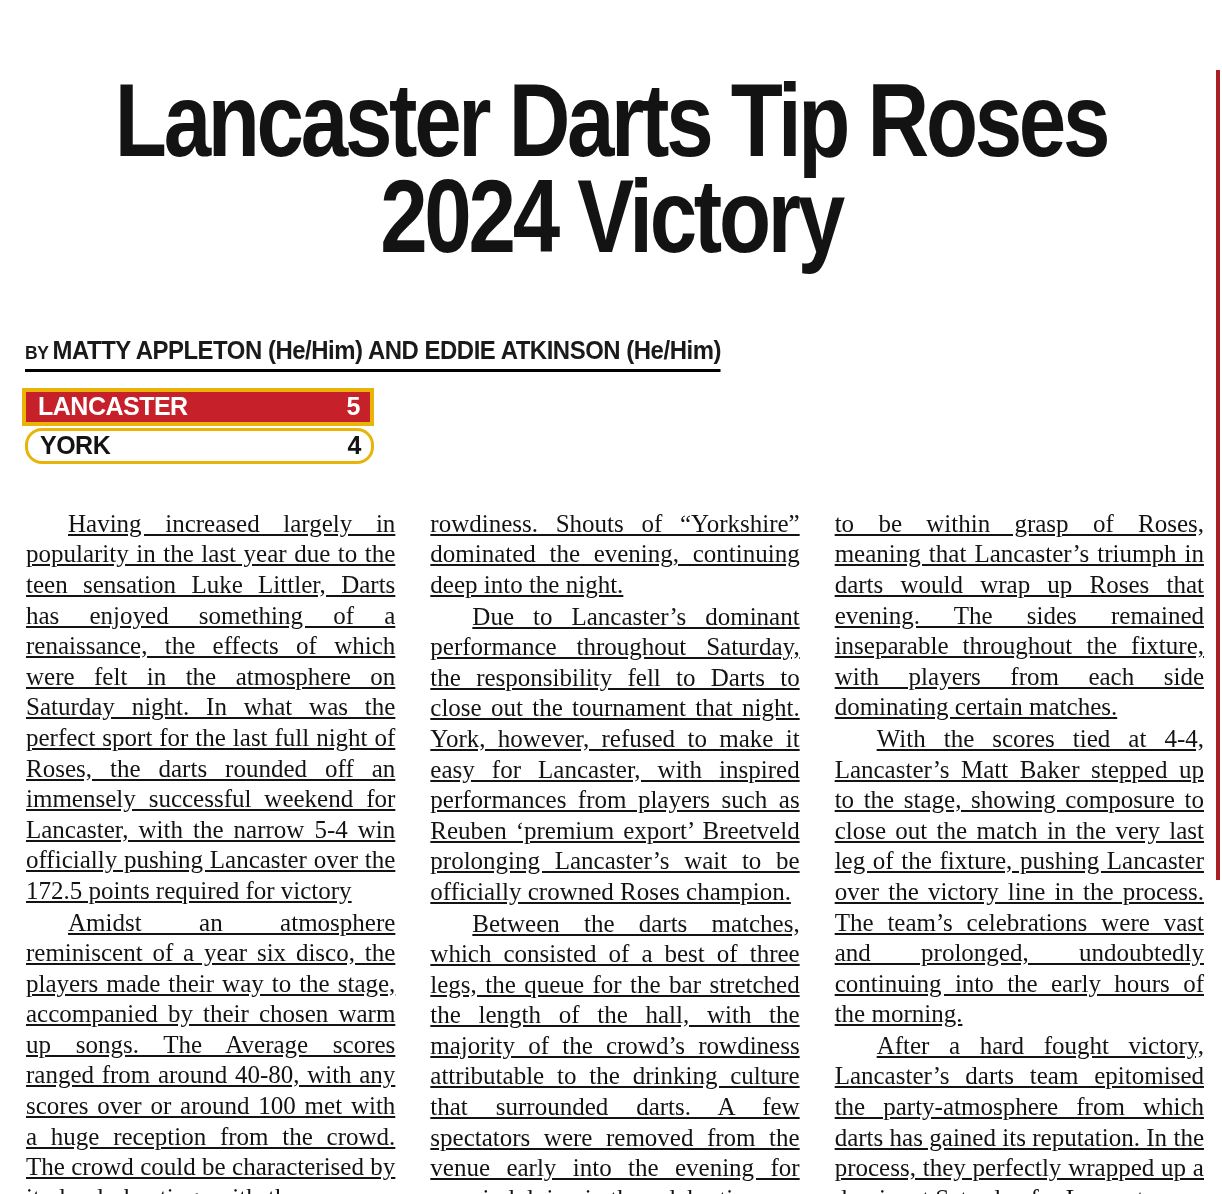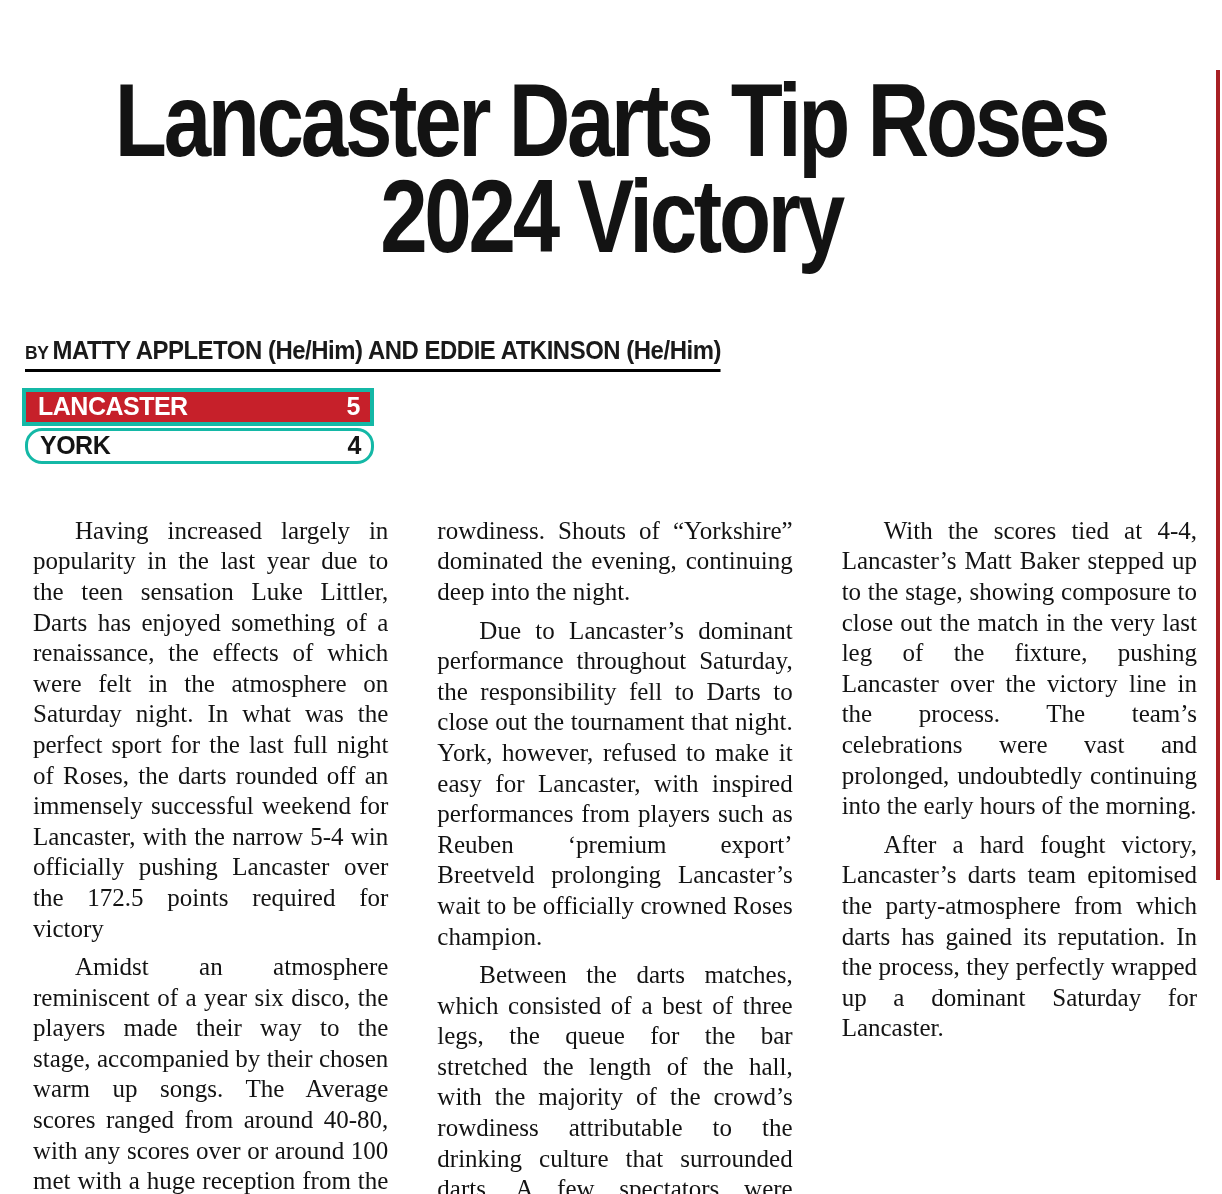--- a/index.html
+++ b/index.html
@@ -51,21 +51,21 @@
   .scoreboard{
     margin:16px 0 0 22px;
     width:352px;
     font-family:"Liberation Sans",sans-serif;
     font-weight:bold;
     letter-spacing:-0.5px;
   }
   .score-row{
     display:flex;justify-content:space-between;align-items:center;
     height:30px;
-    border:3px solid #14b8a6;
+    border:3px solid #eab308;
     padding:0 10px 0 12px;
     font-size:25px;
   }
   .score-row.highlight{
     background:#c6202a;
     color:#ffffff;
     border-width:4px;
   }
   .score-row.plain{
     background:#ffffff;
@@ -81,21 +81,21 @@
     gap:33px;
     margin:44px 17px 0 25px;
   }
   .col{
     flex:1;
     text-align:justify;
     font-size:25px;
     line-height:30.6px;
     color:#131313;
   }
-  .col p{margin:8px;}
+  .col p{margin:1px;text-decoration:underline;}
   .col p.indent{text-indent:42px;}
 
   
   .page-edge-rule{
     position:absolute;
     top:0;right:2px;
     width:4px;height:810px;
     background:#a81f24;
   }
 </style>
@@ -131,20 +131,21 @@
     <div class="col">
         <p class="indent">Having increased largely in popularity in the last year due to the teen sensation Luke Littler, Darts has enjoyed something of a renaissance, the effects of which were felt in the atmosphere on Saturday night. In what was the perfect sport for the last full night of Roses, the darts rounded off an immensely successful weekend for Lancaster, with the narrow 5-4 win officially pushing Lancaster over the 172.5 points required for victory</p>
         <p class="indent">Amidst an atmosphere reminiscent of a year six disco, the players made their way to the stage, accompanied by their chosen warm up songs. The Average scores ranged from around 40-80, with any scores over or around 100 met with a huge reception from the crowd. The crowd could be characterised by its loud chanting, with the presence of both York and Lancaster supporter’s immediately discernible from a series of calls and</p>
       </div>
     <div class="col">
         <p>rowdiness. Shouts of “Yorkshire” dominated the evening, continuing deep into the night.</p>
         <p class="indent">Due to Lancaster’s dominant performance throughout Saturday, the responsibility fell to Darts to close out the tournament that night. York, however, refused to make it easy for Lancaster, with inspired performances from players such as Reuben ‘premium export’ Breetveld prolonging Lancaster’s wait to be officially crowned Roses champion.</p>
         <p class="indent">Between the darts matches, which consisted of a best of three legs, the queue for the bar stretched the length of the hall, with the majority of the crowd’s rowdiness attributable to the drinking culture that surrounded darts. A few spectators were removed from the venue early into the evening for over-indulging in the celebrations.</p>
       </div>
     <div class="col">
+        <p>to be within grasp of Roses, meaning that Lancaster’s triumph in darts would wrap up Roses that evening. The sides remained inseparable throughout the fixture, with players from each side dominating certain matches.</p>
         <p class="indent">With the scores tied at 4-4, Lancaster’s Matt Baker stepped up to the stage, showing composure to close out the match in the very last leg of the fixture, pushing Lancaster over the victory line in the process. The team’s celebrations were vast and prolonged, undoubtedly continuing into the early hours of the morning.</p>
         <p class="indent">After a hard fought victory, Lancaster’s darts team epitomised the party-atmosphere from which darts has gained its reputation. In the process, they perfectly wrapped up a dominant Saturday for Lancaster.</p>
       </div>
   </div>
 
   <div class="page-edge-rule"></div>
 
 </div>
 
 </body></html>

